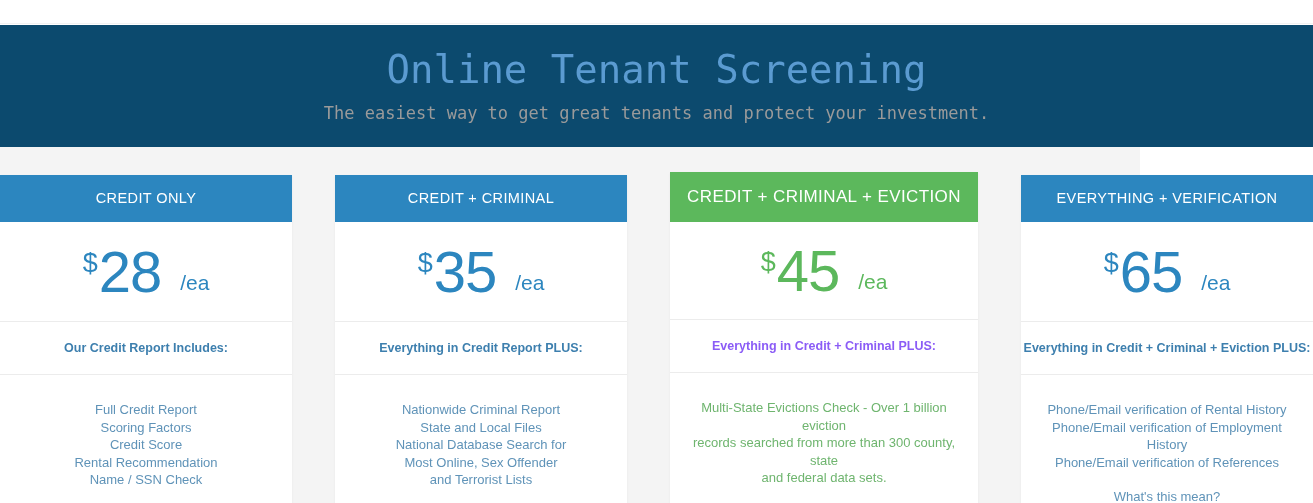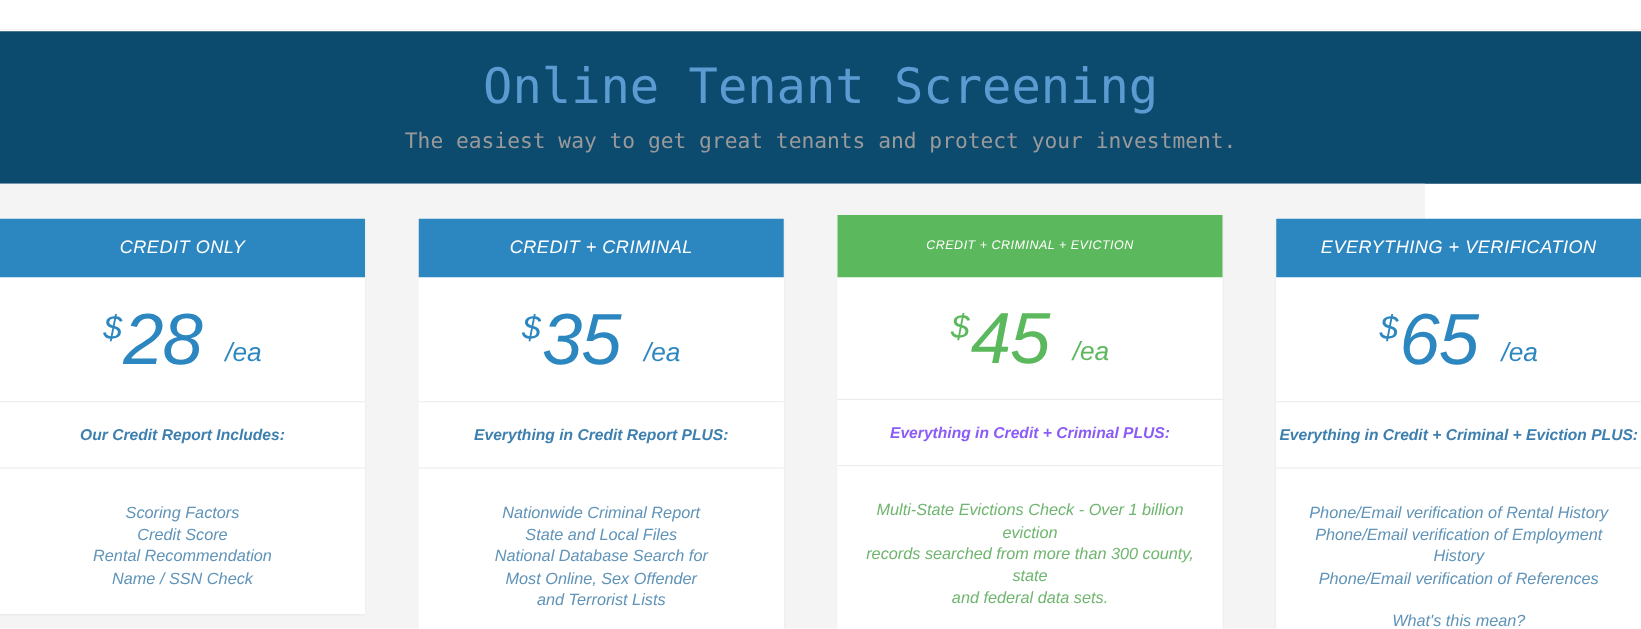--- a/index.html
+++ b/index.html
@@ -64,21 +64,20 @@
     white-space: nowrap;
   }
 
   
   .plans-band {
     position: absolute;
     top: 147px; left: 0;
     width: 1140px;
     height: 356px;
     background: #f4f4f4;
-    font-style: italic;
   }
 
   .plans-row {
     position: absolute;
     top: 0; left: 0;
     width: 1313px;
     height: 356px;
     display: flex;
     justify-content: space-between;
     align-items: flex-start;
@@ -105,21 +104,21 @@
     color: #ffffff;
     font-size: 14.5px;
     font-weight: 400;
     letter-spacing: 0.4px;
     white-space: nowrap;
     overflow: hidden;
   }
   .plan.is-featured .plan-header {
     height: 50px;
     line-height: 50px;
-    font-size: 10px;
+    font-size: 17px;
   }
 
   .plan-price {
     height: 100px;
     display: flex;
     align-items: center;
     justify-content: center;
     background: #ffffff;
     border-bottom: 1px solid #ececec;
     box-sizing: border-box;
@@ -218,20 +217,21 @@
         <div class="plan-header">CREDIT ONLY</div>
         <div class="plan-price">
           <span class="price-inner">
             <span class="price-currency">$</span>
             <span class="price-amount">28</span>
             <span class="price-unit">/ea</span>
           </span>
         </div>
         <div class="plan-subhead">Our Credit Report Includes:</div>
         <div class="plan-features">
+          <span class="feature-line">Full Credit Report</span>
           <span class="feature-line">Scoring Factors</span>
           <span class="feature-line">Credit Score</span>
           <span class="feature-line">Rental Recommendation</span>
           <span class="feature-line">Name / SSN Check</span>
         </div>
       </div>
 
       <div class="plan blue">
         <div class="plan-header">CREDIT + CRIMINAL</div>
         <div class="plan-price">

